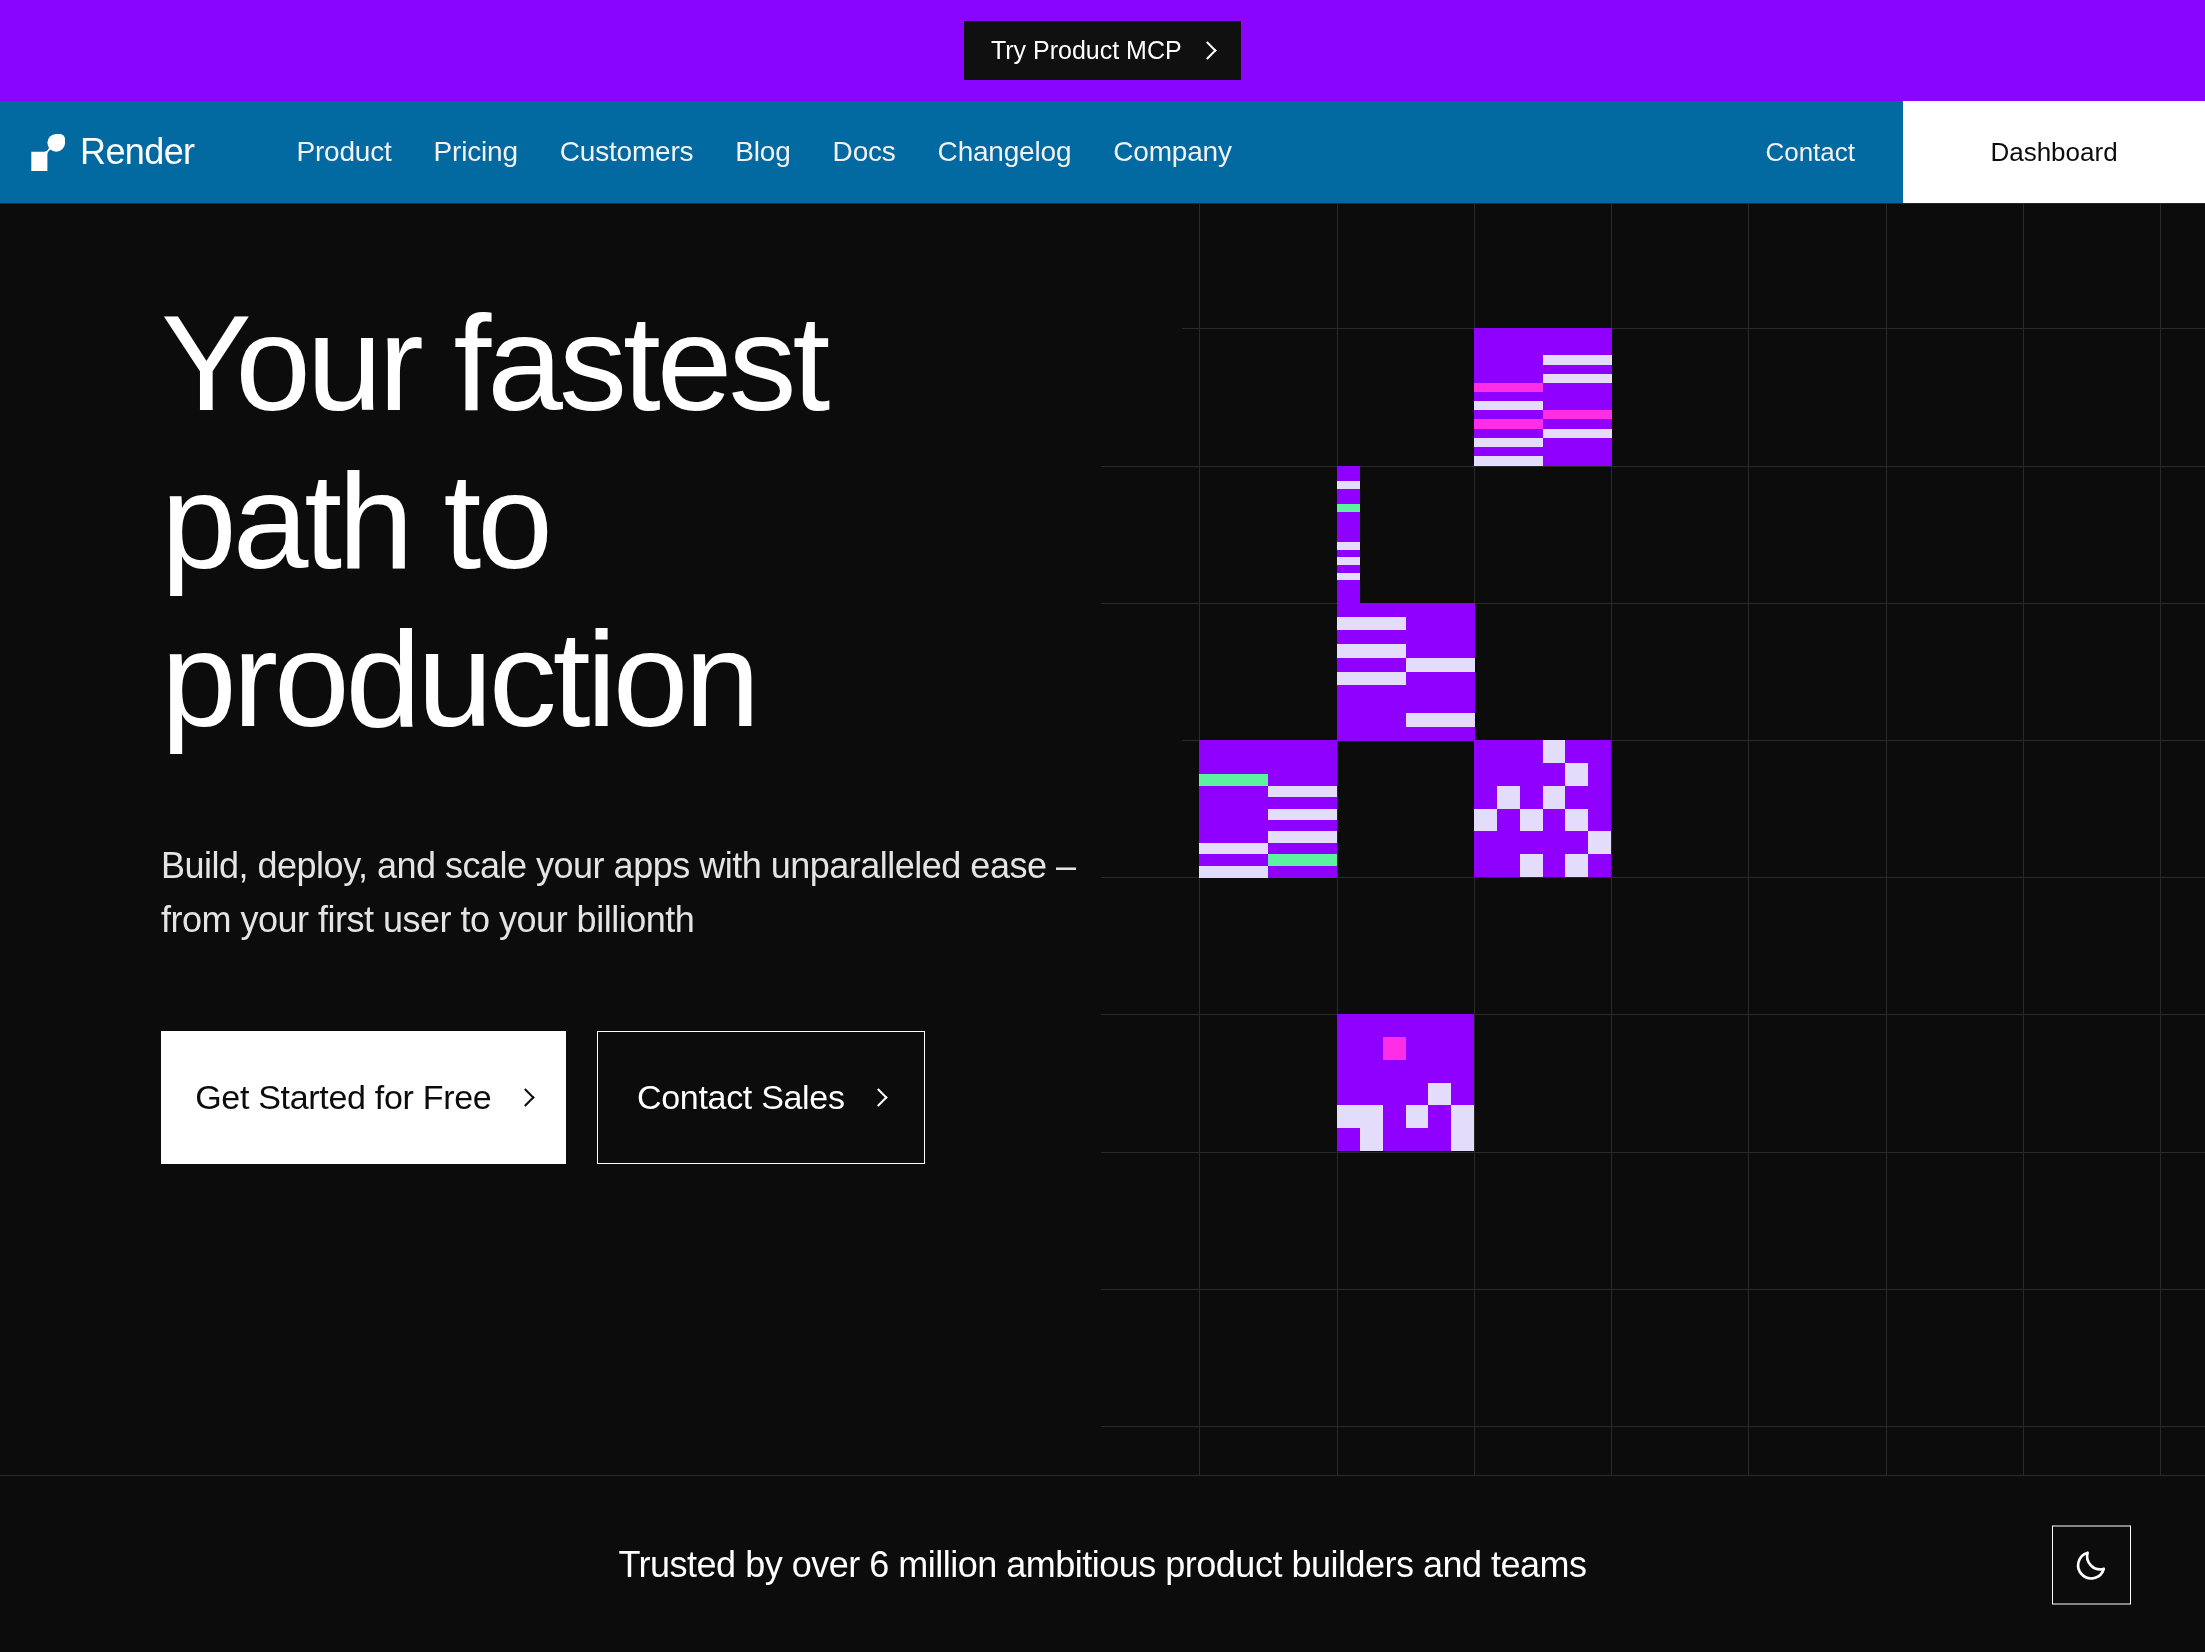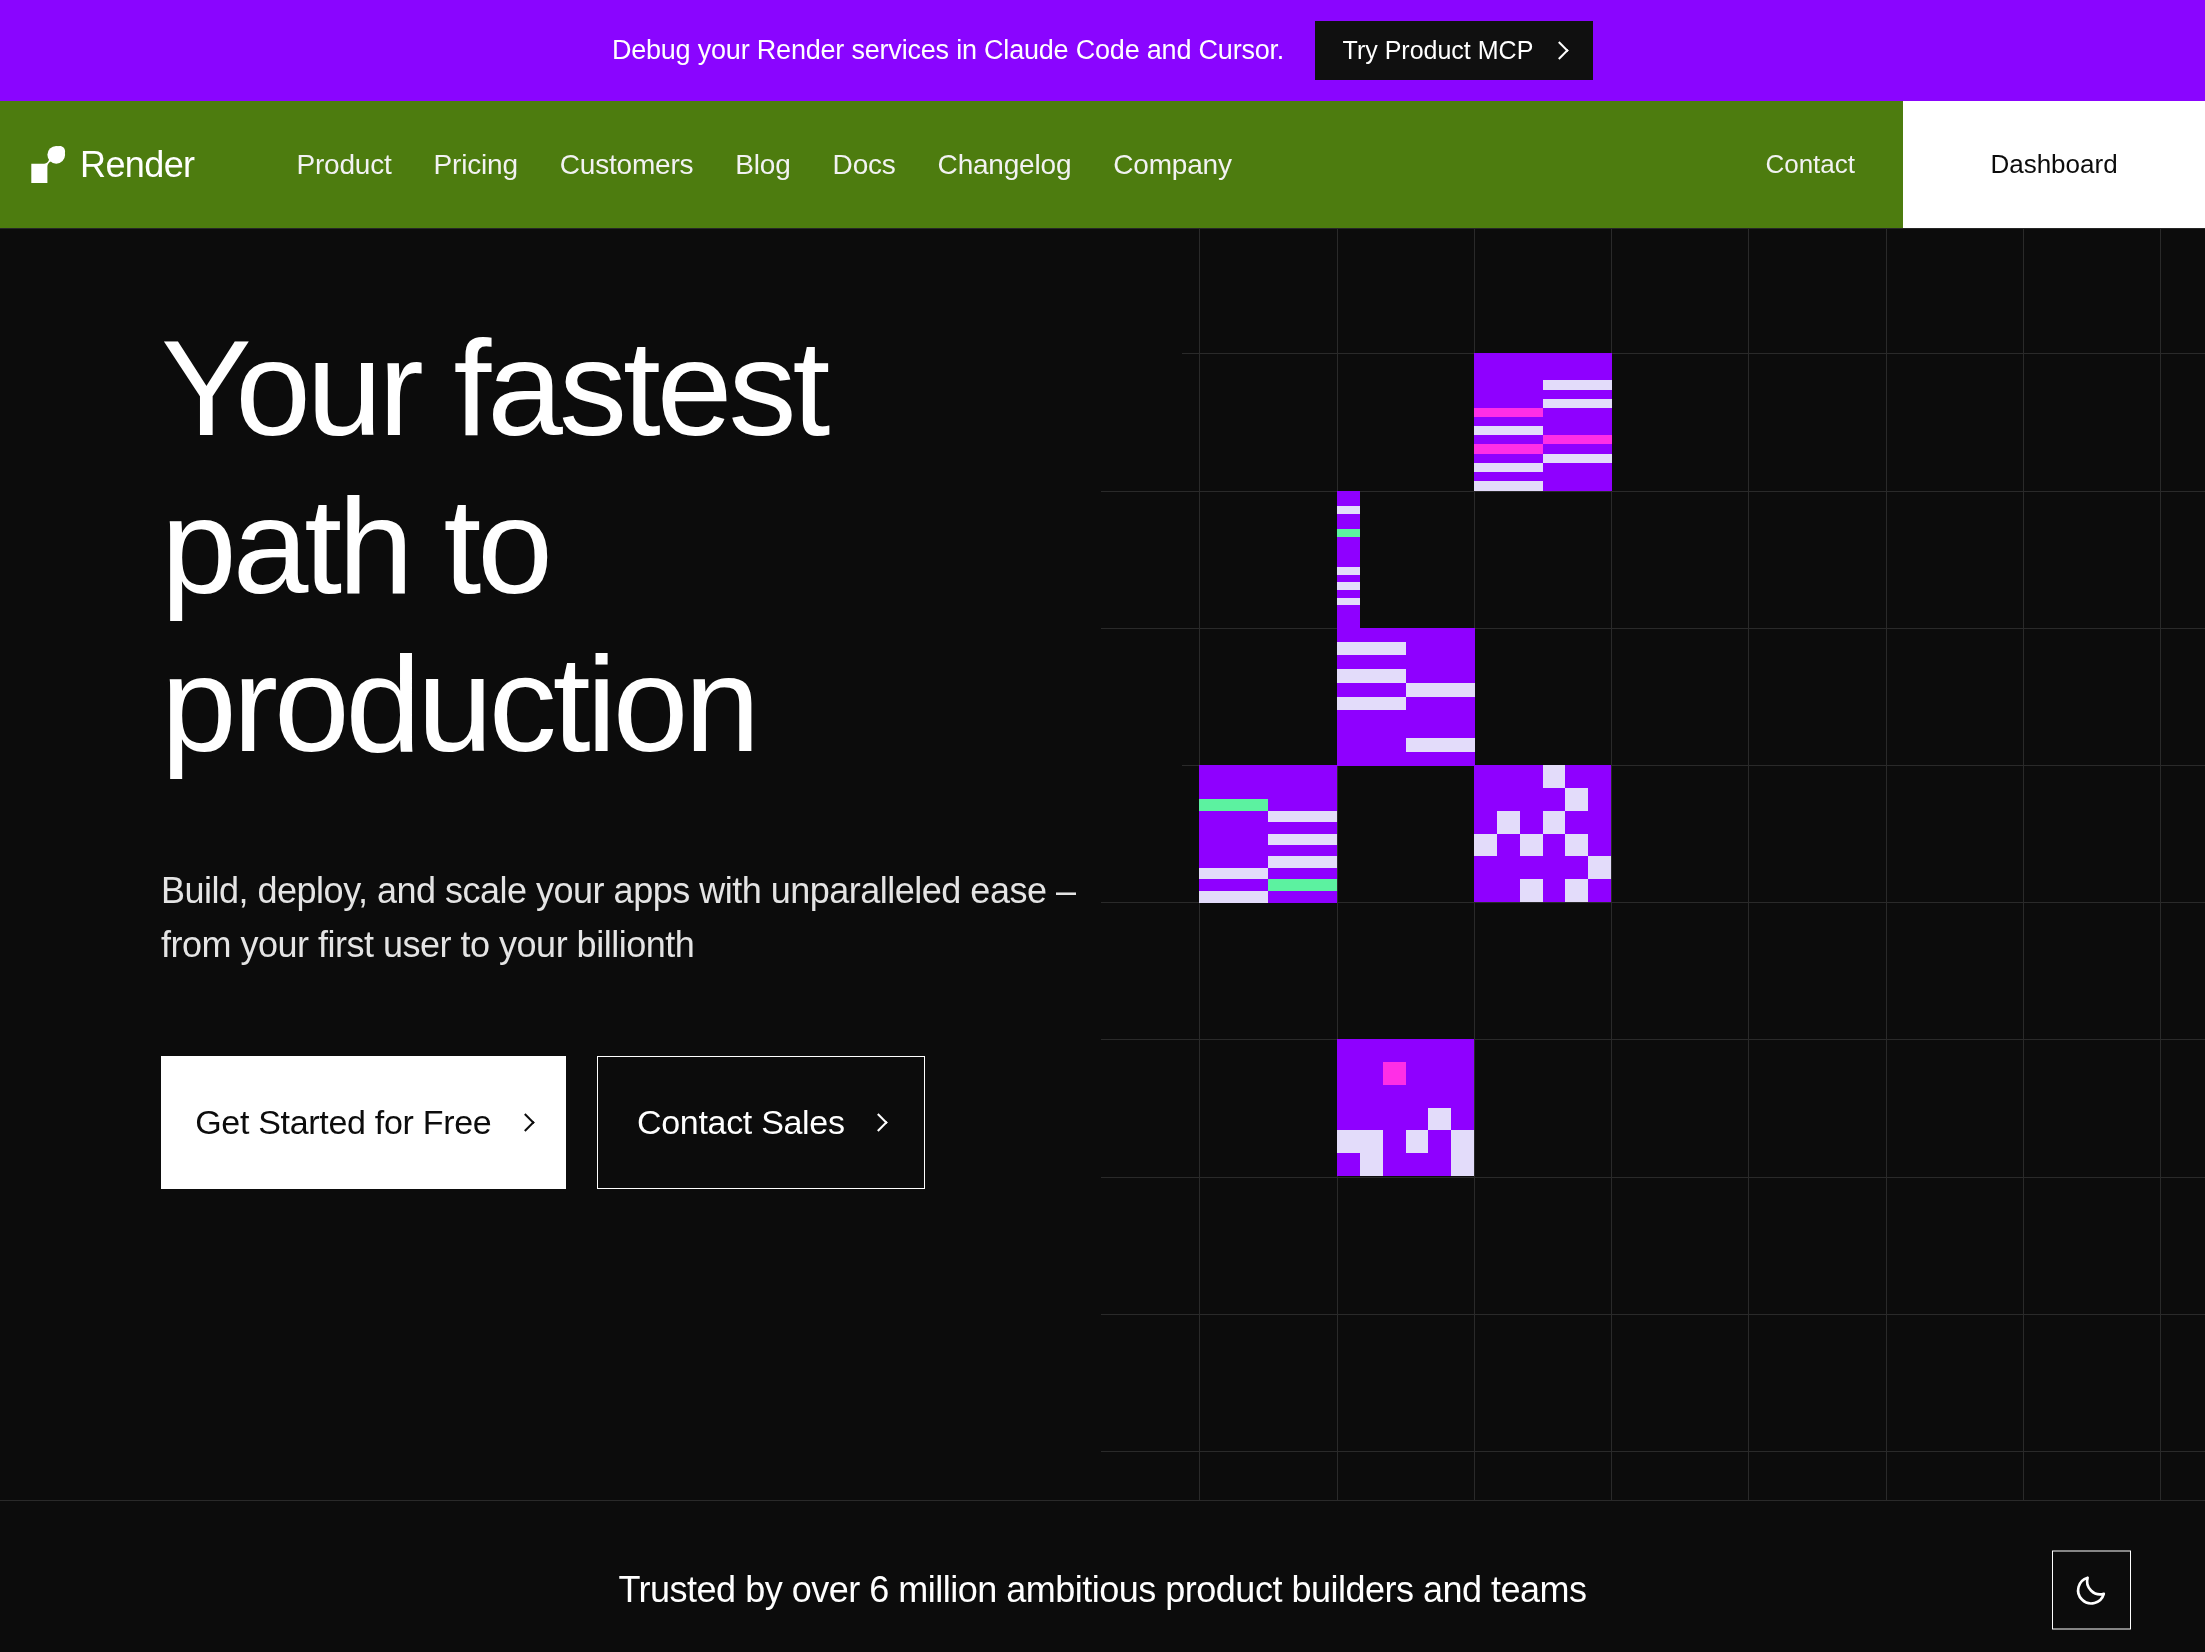--- a/index.html
+++ b/index.html
@@ -42,22 +42,22 @@
   .chev {
     display: inline-block;
     width: 13px; height: 13px;
     border-right: 2.4px solid currentColor;
     border-top: 2.4px solid currentColor;
     transform: rotate(45deg);
   }
 
   
   .nav {
-    height: 128px;
-    background: #4d7c0f;
+    height: 103px;
+    background: #0369a1;
     display: flex;
     align-items: stretch;
     border-bottom: 0.8px solid #262626;
     position: relative;
     z-index: 5;
   }
   .nav-left {
     display: flex;
     align-items: center;
     padding-left: 31px;
@@ -216,21 +216,20 @@
     display: flex;
     align-items: center;
     justify-content: center;
     cursor: pointer;
   }
 </style>
 </head>
 <body>
 
 <div class="announce">
-  <span class="announce-text">Debug your Render services in Claude Code and Cursor.</span>
   <button class="announce-btn">
     <span>Try Product MCP</span>
     <span class="chev"></span>
   </button>
 </div>
 
 <nav class="nav">
   <div class="nav-left">
     <div class="logo">
       <svg class="logo-mark" viewBox="0 0 44 46">

